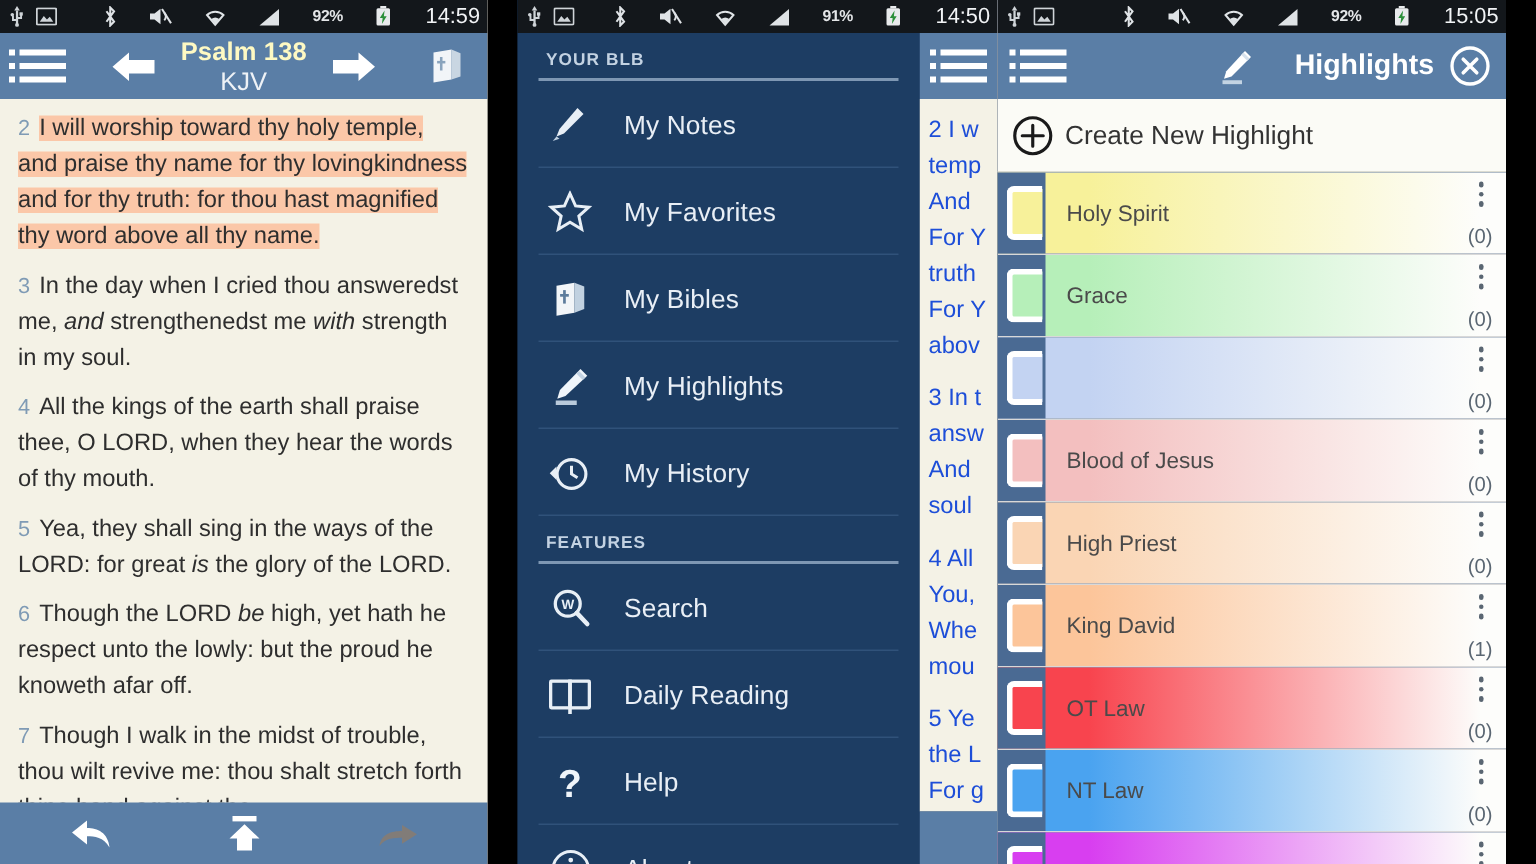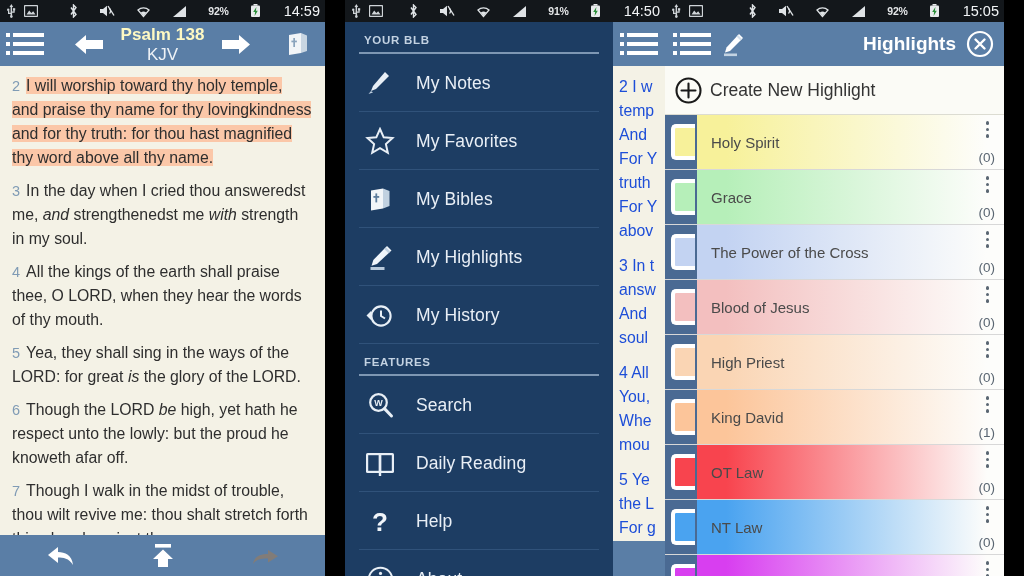--- a/index.html
+++ b/index.html
@@ -87,21 +87,21 @@
   .panel2-right {
     position:absolute; right:0; top:22px; width:52px; height:554px; overflow:hidden;
   }
   .p2-hamwrap { height:44px; background:#5a7ea6; display:flex; align-items:center; padding-left:7px;}
   .p2-text { background:#f4f2e6; height: 475px; padding:9px 0 0 6px; overflow:hidden;}
   .p2-line { font-size:15.8px; line-height:1.52; color:#1d4ed8; white-space:nowrap;}
   .p2-foot { height:35px; background:#5a7ea6;}
 
   
   .hl-header { height:44px; background:#5a7ea6; display:flex; align-items:center; padding:0 8px; gap:8px;}
-  .hl-title-wrap { flex:1; display:flex; align-items:center; justify-content:space-between; gap:26px;}
+  .hl-title-wrap { flex:1; display:flex; align-items:center; justify-content:flex-end; gap:26px;}
   .hl-title { color:#fff; font-size:19px; font-weight:700;}
   .close-btn { width:32px; height:32px; display:flex; align-items:center; justify-content:center;}
 
   .create-row {
     height:49px; background:#fbfbf6; display:flex; align-items:center; gap:8px; padding-left:10px;
     border-bottom:1px solid #dcdcd2;
   }
   .create-label { font-size:17.5px; color:#333; }
 
   .hl-list { height: calc(576px - 22px - 44px - 49px); overflow:hidden; background:#41608a;}
@@ -537,21 +537,20 @@
           <div class="hl-dots">
             <i></i>
             <i></i>
             <i></i>
           </div>
         </div>
         <div class="hl-row" style="background: linear-gradient(to right, rgb(195, 211, 242) 0%, rgb(195, 211, 242) 18%, rgb(253, 253, 251) 95%);">
           <div class="hl-marker" style="background: rgb(74, 106, 147);">
             <div class="inner" style="background: rgb(195, 211, 242);"></div>
           </div>
-          <span class="hl-name">The Power of the Cross</span>
           <span class="hl-count">(0)</span>
           <div class="hl-dots">
             <i></i>
             <i></i>
             <i></i>
           </div>
         </div>
         <div class="hl-row" style="background: linear-gradient(to right, rgb(243, 191, 191) 0%, rgb(243, 191, 191) 18%, rgb(253, 253, 251) 95%);">
           <div class="hl-marker" style="background: rgb(74, 106, 147);">
             <div class="inner" style="background: rgb(243, 191, 191);"></div>

